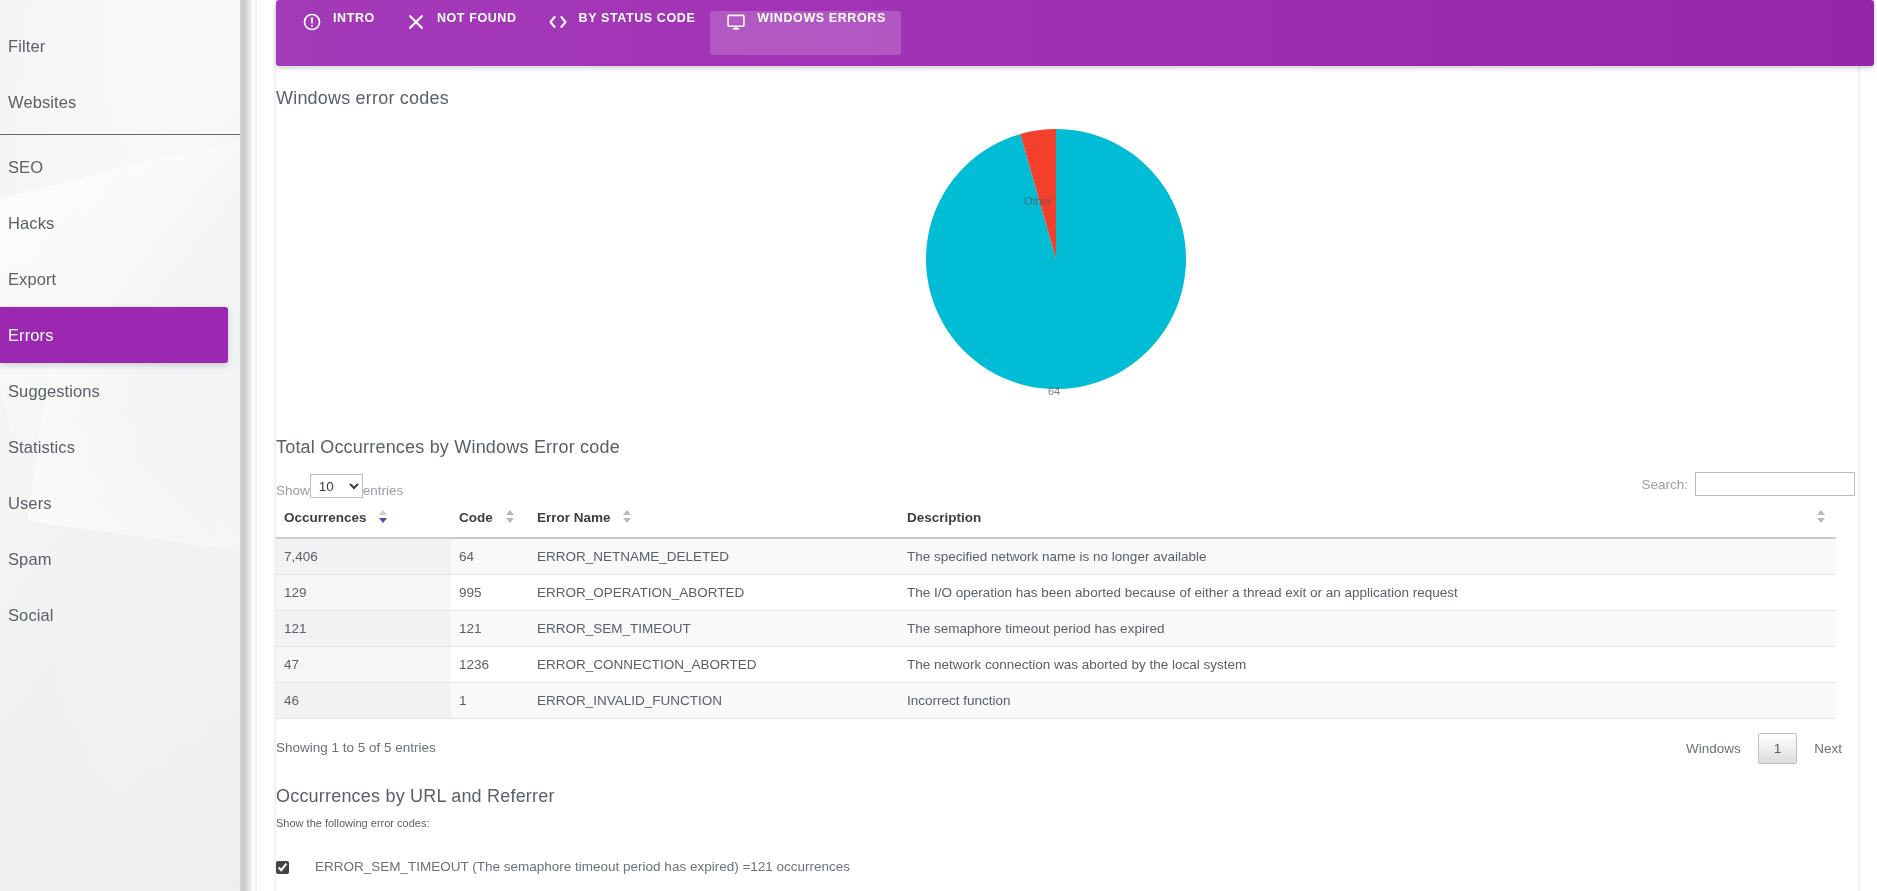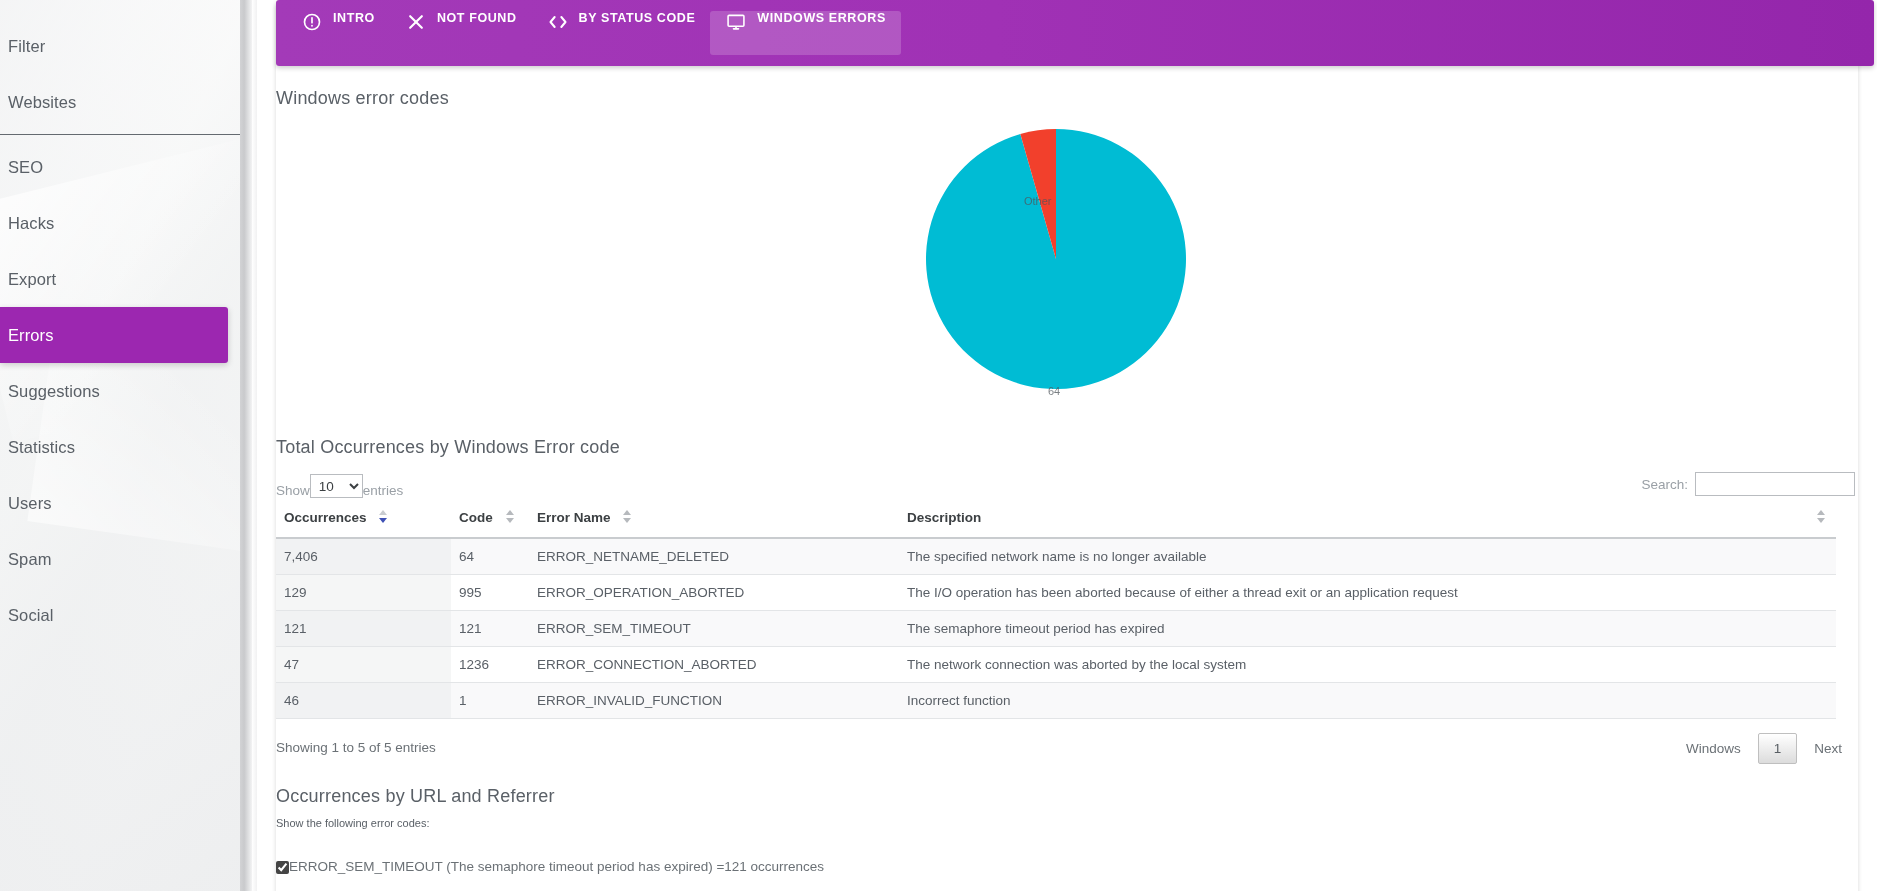--- a/index.html
+++ b/index.html
@@ -263,21 +263,21 @@
   }
   #code-checkbox-row {
     position: absolute; left: 19px; top: 859px;
     display: flex; align-items: flex-start; gap: 0;
     font-size: 13.5px; color: #6b7176;
   }
   #code-checkbox {
     width: 13px; height: 13px; margin: 2px 0 0 0;
     accent-color: #444;
   }
-  #code-checkbox-label { white-space: nowrap; }
+  #code-checkbox-label { white-space: nowrap; margin-left: 26px; }
 </style>
 </head>
 <body>
 
 <div id="sidebar">
   <div id="sidebar-bg"></div>
   <div id="sidebar-items">
       <div class="nav-item">
         <span>Filter</span>
       </div>

